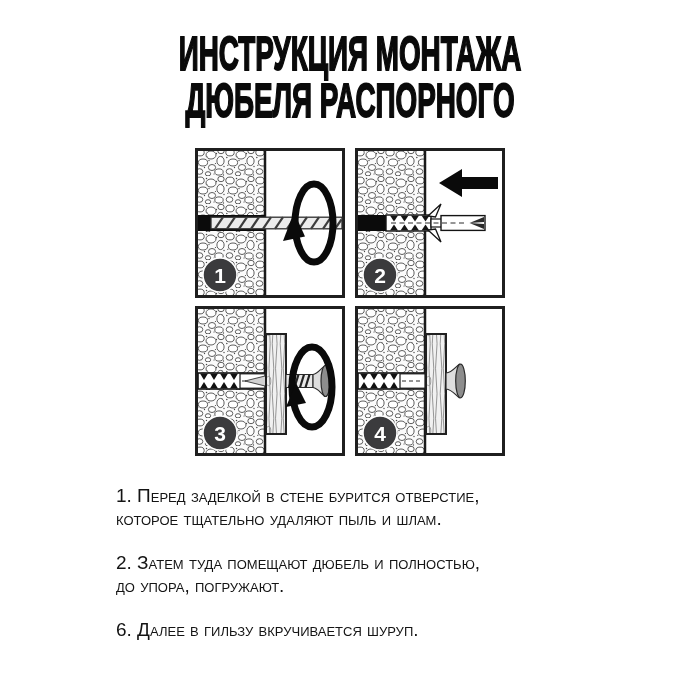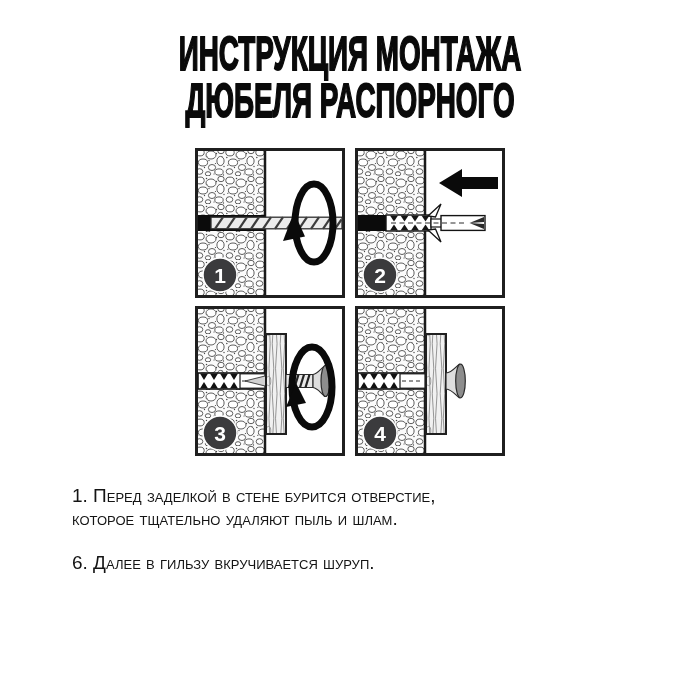--- a/index.html
+++ b/index.html
@@ -31,21 +31,21 @@
   figure.panel{margin:0;width:150px;height:150px;}
   svg.pnl{display:block;width:150px;height:150px;}
   .frame{fill:#ffffff;stroke:#1f1f1f;stroke-width:3;}
   .wallface{stroke:#1a1a1a;stroke-width:2.5;}
   .badge-num{
     fill:#ffffff;font-size:21px;font-weight:bold;text-anchor:middle;
     font-family:"Liberation Sans",sans-serif;
   }
 
   
-  .instructions{margin:28px 0 0 72px;width:460px;}
+  .instructions{margin:28px 0 0 116px;width:460px;}
   .instructions p{
     margin:0 0 21px 0;
     font-size:19px;line-height:23px;
     color:#141414;
     font-variant:small-caps;
     white-space:pre-line;
   }
 </style>
 </head>
 <body>
@@ -246,16 +246,18 @@
           <text class="badge-num" x="25" y="134.5">4</text>
         </g>
       </svg>
     </figure>
 
   </div>
 
   <section class="instructions">
     <p>1. Перед заделкой в стене бурится отверстие,
 которое тщательно удаляют пыль и шлам.</p>
+    <p>2. Затем туда помещают дюбель и полностью,
+до упора, погружают.</p>
     <p>6. Далее в гильзу вкручивается шуруп.</p>
   </section>
 
 </div>
 
 </body></html>

